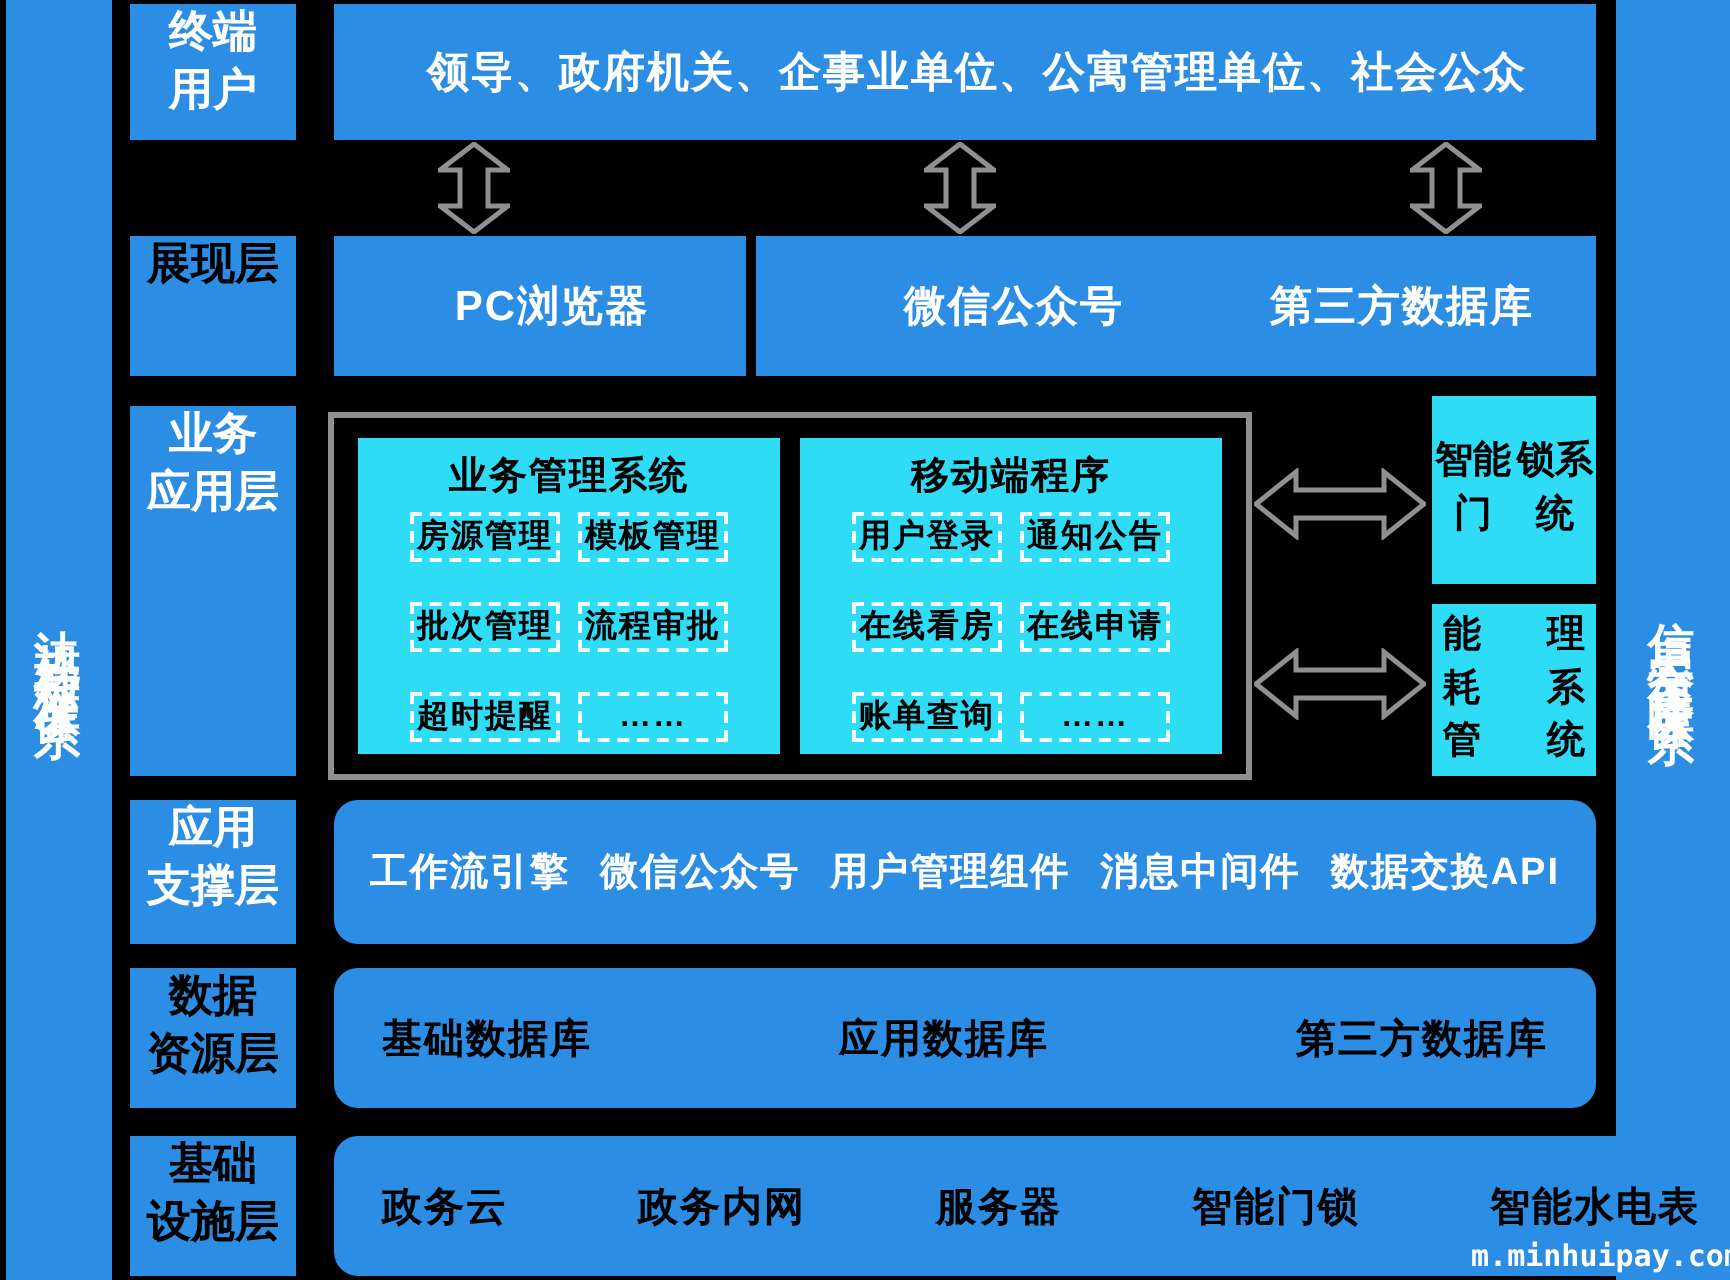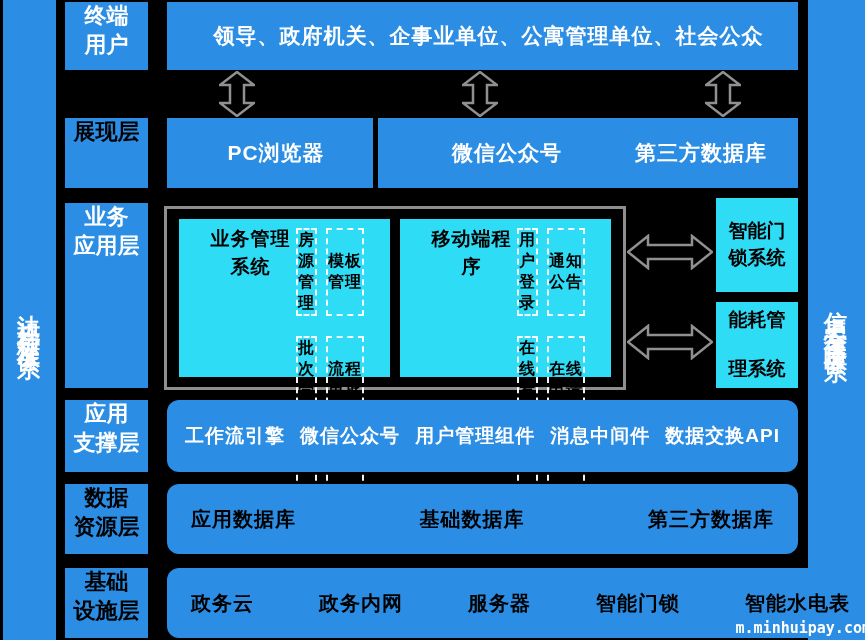--- a/index.html
+++ b/index.html
@@ -47,38 +47,38 @@
     border-radius:12px;
   }
   
   .biz-container{
     left:164px;top:206px;width:462px;height:184px;
     border:3px solid var(--gray);background:var(--bg);
     display:flex;gap:10px;padding:10px 12px;
   }
   .system-box{
     flex:1;background:var(--cyan);padding:6px 26px 8px;
-    display:flex;flex-direction:row;
+    display:flex;flex-direction:column;
   }
   .system-title{
     color:var(--black-text);font-size:19px;text-align:center;
     height:28px;line-height:28px;letter-spacing:1px;
   }
   .system-grid{
     flex:1;display:grid;grid-template-columns:1fr 1fr;gap:20px 9px;margin-top:3px;
   }
   .module-cell{
     border:2px dashed rgba(255,255,255,0.95);
     display:flex;align-items:center;justify-content:center;
     color:var(--black-text);font-size:16px;letter-spacing:1px;
   }
   
   .ext-box{
     left:716px;width:82px;background:var(--cyan);
-    display:flex;flex-direction:column;align-items:center;justify-content:center;
+    display:flex;flex-direction:row;align-items:center;justify-content:center;
     color:var(--black-text);font-size:19px;line-height:1.4;text-align:center;
   }
   .watermark{
     right:-6px;bottom:3px;color:#FFFFFF;
     font-family:"DejaVu Sans Mono","Liberation Mono",monospace;
     font-size:15px;font-weight:bold;letter-spacing:0px;
   }
   svg{display:block;}
 </style>
 </head>
@@ -181,22 +181,22 @@
     <span>用户管理组件</span>
     <span>消息中间件</span>
     <span>数据交换API</span>
   </div>
 
   <div class="abs layer-label black" style="top:484px;height:70px;">
     <span>数据</span>
     <span>资源层</span>
   </div>
   <div class="abs content-box spread row-text-black" style="left:167px;top:484px;width:631px;height:70px;padding:0 24px 0 24px;">
+    <span>基础数据库</span>
     <span>应用数据库</span>
-    <span>基础数据库</span>
     <span>第三方数据库</span>
   </div>
 
   <div class="abs layer-label black" style="top:568px;height:70px;">
     <span>基础</span>
     <span>设施层</span>
   </div>
   <div class="abs content-box spread row-text-black" style="left:167px;top:568px;width:707px;height:70px;">
     <span>政务云</span>
     <span>政务内网</span>

